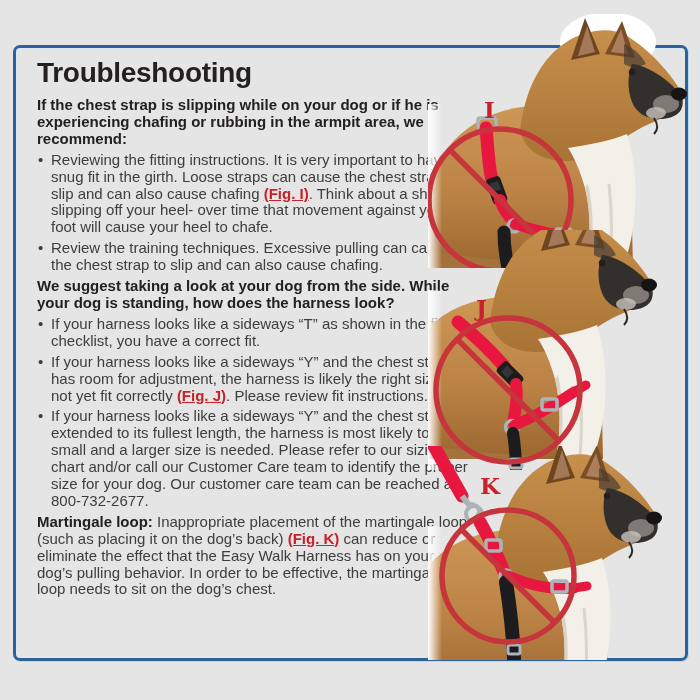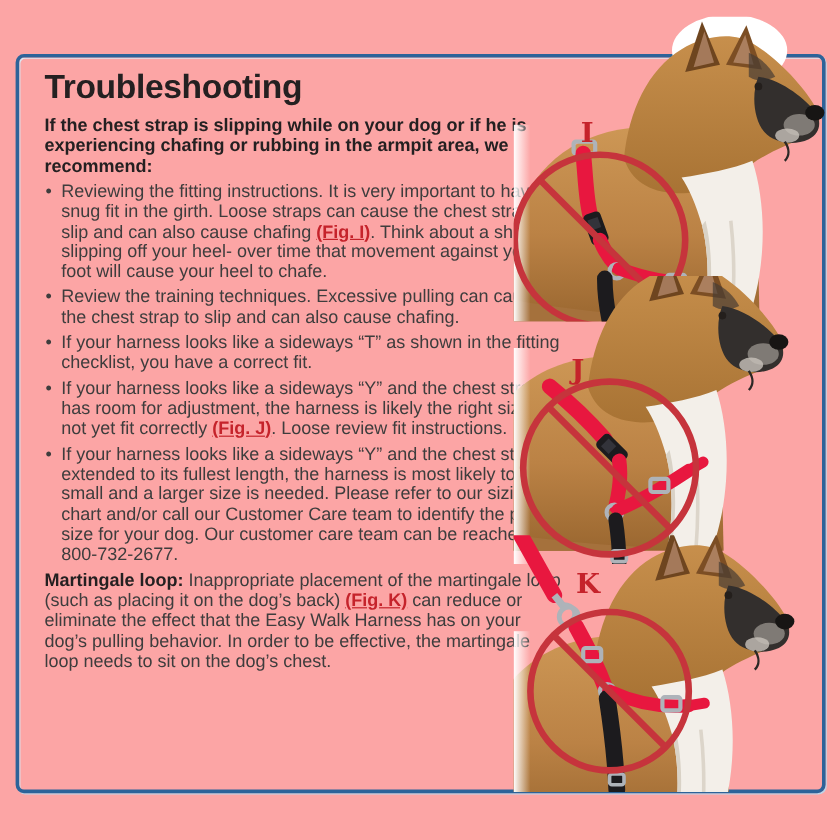--- a/index.html
+++ b/index.html
@@ -1,17 +1,17 @@
 <!DOCTYPE html>
 <html><head>
 <meta charset="utf-8">
 <style>
   html,body{margin:0;padding:0;background:#ffffff;}
   .page{
-    position:relative;width:700px;height:700px;background:#fca5a5;overflow:hidden;
+    position:relative;width:700px;height:700px;background:#e5e5e5;overflow:hidden;
     font-family:"Liberation Sans", sans-serif;
   }
   .frame{
     position:absolute;left:13px;top:45px;width:675px;height:616px;
     box-sizing:border-box;border:3px solid #2d6399;border-radius:7px;
     box-shadow:1px 1px 0 #bcd6ea, inset 1px 1px 0 #d9e8f4;
     z-index:1;
   }
   .text-col{
     position:absolute;left:37px;top:58px;width:432px;z-index:2;
@@ -48,24 +48,25 @@
   <div class="text-col">
     <h1>Troubleshooting</h1>
 
     <p class="rich"><span class="seg-b">If the chest strap is slipping while on your dog or if he is experiencing chafing or rubbing in the armpit area, we recommend:</span></p>
 
     <ul>
       <li class="rich"><span class="seg-n">Reviewing the fitting instructions. It is very important to have a snug fit in the girth. Loose straps can cause the chest strap to slip and can also cause chafing </span><span class="seg-r">(Fig. I)</span><span class="seg-n">. Think about a shoe slipping off your heel- over time that movement against your foot will cause your heel to chafe.</span></li>
       <li class="rich"><span class="seg-n">Review the training techniques. Excessive pulling can cause the chest strap to slip and can also cause chafing.</span></li>
     </ul>
 
+    <p class="rich"><span class="seg-b">We suggest taking a look at your dog from the side. While your dog is standing, how does the harness look?</span></p>
 
     <ul>
       <li class="rich"><span class="seg-n">If your harness looks like a sideways “T” as shown in the fitting checklist, you have a correct fit.</span></li>
-      <li class="rich"><span class="seg-n">If your harness looks like a sideways “Y” and the chest strap has room for adjustment, the harness is likely the right size but not yet fit correctly </span><span class="seg-r">(Fig. J)</span><span class="seg-n">. Loose review fit instructions.</span></li>
+      <li class="rich"><span class="seg-n">If your harness looks like a sideways “Y” and the chest strap has room for adjustment, the harness is likely the right size but not yet fit correctly </span><span class="seg-r">(Fig. J)</span><span class="seg-n">. Please review fit instructions.</span></li>
       <li class="rich"><span class="seg-n">If your harness looks like a sideways “Y” and the chest strap is extended to its fullest length, the harness is most likely too small and a larger size is needed. Please refer to our sizing chart and/or call our Customer Care team to identify the proper size for your dog. Our customer care team can be reached at 800-732-2677.</span></li>
     </ul>
 
     <p class="rich"><span class="seg-b">Martingale loop:</span><span class="seg-n"> Inappropriate placement of the martingale loop (such as placing it on the dog’s back) </span><span class="seg-r">(Fig. K)</span><span class="seg-n"> can reduce or eliminate the effect that the Easy Walk Harness has on your dog’s pulling behavior. In order to be effective, the martingale loop needs to sit on the dog’s chest.</span></p>
   </div>
 
   <div class="fig" style="left:428px;top:14px;">
     <svg width="267" height="254" viewBox="0 0 267 254">
       <defs>
         <linearGradient id="furG" x1="0" y1="0" x2="0" y2="1">

